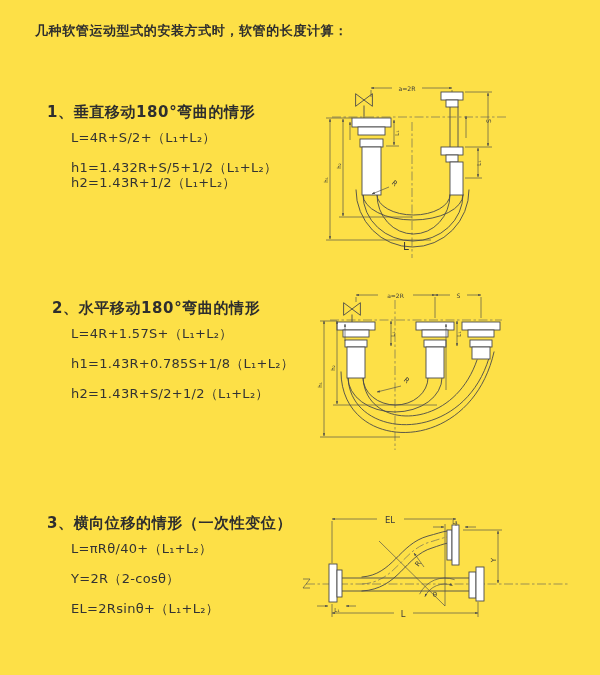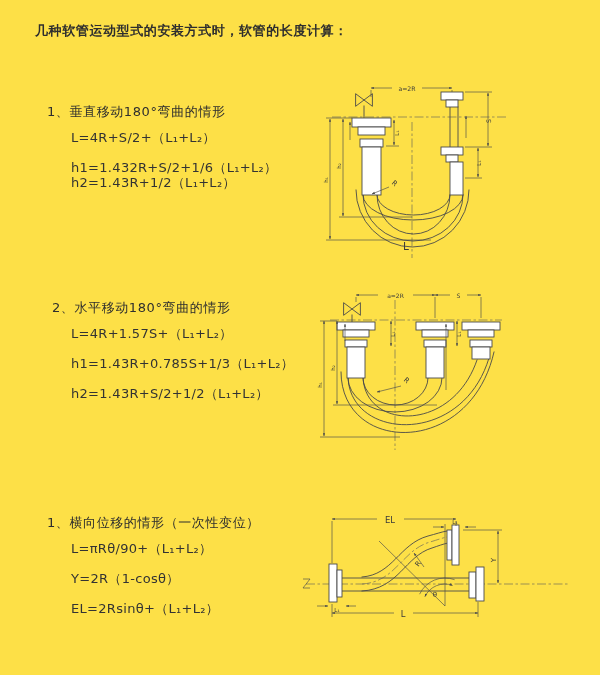--- a/index.html
+++ b/index.html
@@ -1,48 +1,48 @@
 <!DOCTYPE html>
 <html><head>
 <meta charset="utf-8">
 <style>
   html,body{margin:0;padding:0;background:#fff;}
   .stage{position:relative;width:600px;height:675px;background:#fde047;overflow:hidden;
          font-family:"DejaVu Sans","Liberation Sans",sans-serif;}
   .t{position:absolute;white-space:nowrap;color:#2e2e2e;}
   .title{left:35px;top:22px;font-size:13px;font-weight:600;letter-spacing:.6px;}
-  .hd{font-size:13px;font-weight:400;letter-spacing:.6px;}
+  .hd{font-size:15px;font-weight:700;letter-spacing:.6px;}
   .fm{font-size:13px;letter-spacing:.3px;color:#333;}
   svg{position:absolute;overflow:visible;}
   .ln{stroke:#4a4a4a;stroke-width:.9;fill:none;stroke-linecap:square;}
   .fl{fill:#ffffff;stroke:#4a4a4a;stroke-width:.9;}
   .dim{stroke:#4a4a4a;stroke-width:.65;fill:none;}
   .cl{stroke:#5a5a5a;stroke-width:.6;stroke-dasharray:9 2.5 2.5 2.5;fill:none;}
   svg text{fill:#3a3a3a;font-family:"DejaVu Sans","Liberation Sans",sans-serif;}
 </style>
 </head>
 <body>
 
 <div class="stage">
 
   <div class="t title">几种软管运动型式的安装方式时，软管的长度计算：</div>
 
   <div class="t hd" style="left:47px;top:103px">1、垂直移动180°弯曲的情形</div>
   <div class="t fm" style="left:71px;top:129px">L=4R+S/2+（L₁+L₂）</div>
-  <div class="t fm" style="left:71px;top:159px">h1=1.432R+S/2+1/6（L₁+L₂）</div>
+  <div class="t fm" style="left:71px;top:159px">h1=1.432R+S/5+1/2（L₁+L₂）</div>
   <div class="t fm" style="left:71px;top:174px">h2=1.43R+1/2（L₁+L₂）</div>
 
   <div class="t hd" style="left:52px;top:299px">2、水平移动180°弯曲的情形</div>
   <div class="t fm" style="left:71px;top:325px">L=4R+1.57S+（L₁+L₂）</div>
-  <div class="t fm" style="left:71px;top:355px">h1=1.43R+0.785S+1/3（L₁+L₂）</div>
+  <div class="t fm" style="left:71px;top:355px">h1=1.43R+0.785S+1/8（L₁+L₂）</div>
   <div class="t fm" style="left:71px;top:385px">h2=1.43R+S/2+1/2（L₁+L₂）</div>
 
-  <div class="t hd" style="left:47px;top:514px">1、横向位移的情形（一次性变位）</div>
-  <div class="t fm" style="left:71px;top:540px">L=πRθ/90+（L₁+L₂）</div>
-  <div class="t fm" style="left:71px;top:570px">Y=2R（1-cosθ）</div>
+  <div class="t hd" style="left:47px;top:514px">3、横向位移的情形（一次性变位）</div>
+  <div class="t fm" style="left:71px;top:540px">L=πRθ/40+（L₁+L₂）</div>
+  <div class="t fm" style="left:71px;top:570px">Y=2R（2-cosθ）</div>
   <div class="t fm" style="left:71px;top:600px">EL=2Rsinθ+（L₁+L₂）</div>
 
   <svg style="left:300px;top:70px" width="300" height="195" viewBox="300 70 300 195">
     <defs>
       <marker id="m1" viewBox="0 0 10 10" refX="9.5" refY="5" markerWidth="8" markerHeight="4.6" orient="auto-start-reverse">
         <path d="M0,1.2 L10,5 L0,8.8 Z" fill="#4a4a4a"></path>
       </marker>
       <pattern id="p1" width="4.5" height="4.5" patternUnits="userSpaceOnUse">
         <path d="M0,4.5 L4.5,0 M0,0 L4.5,4.5" stroke="#8a8a8a" stroke-width="0.55" fill="none"></path>
       </pattern>

